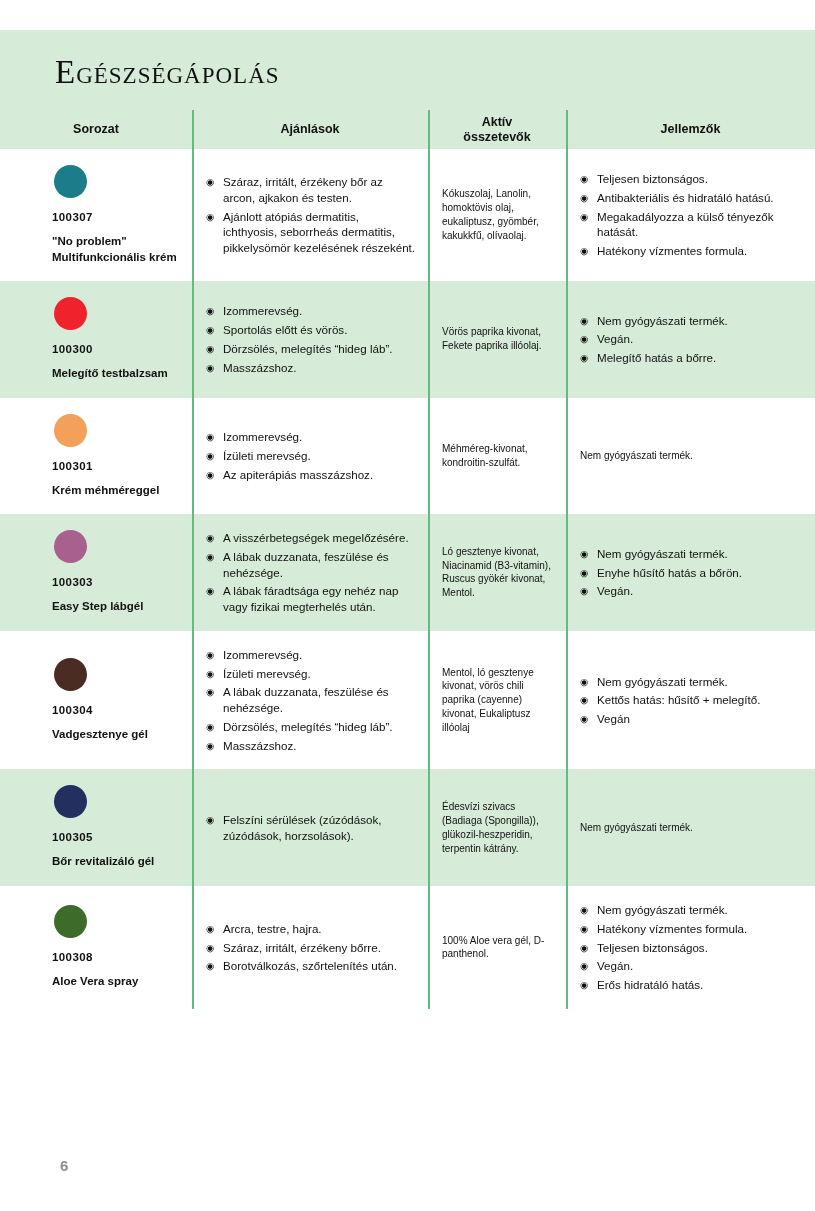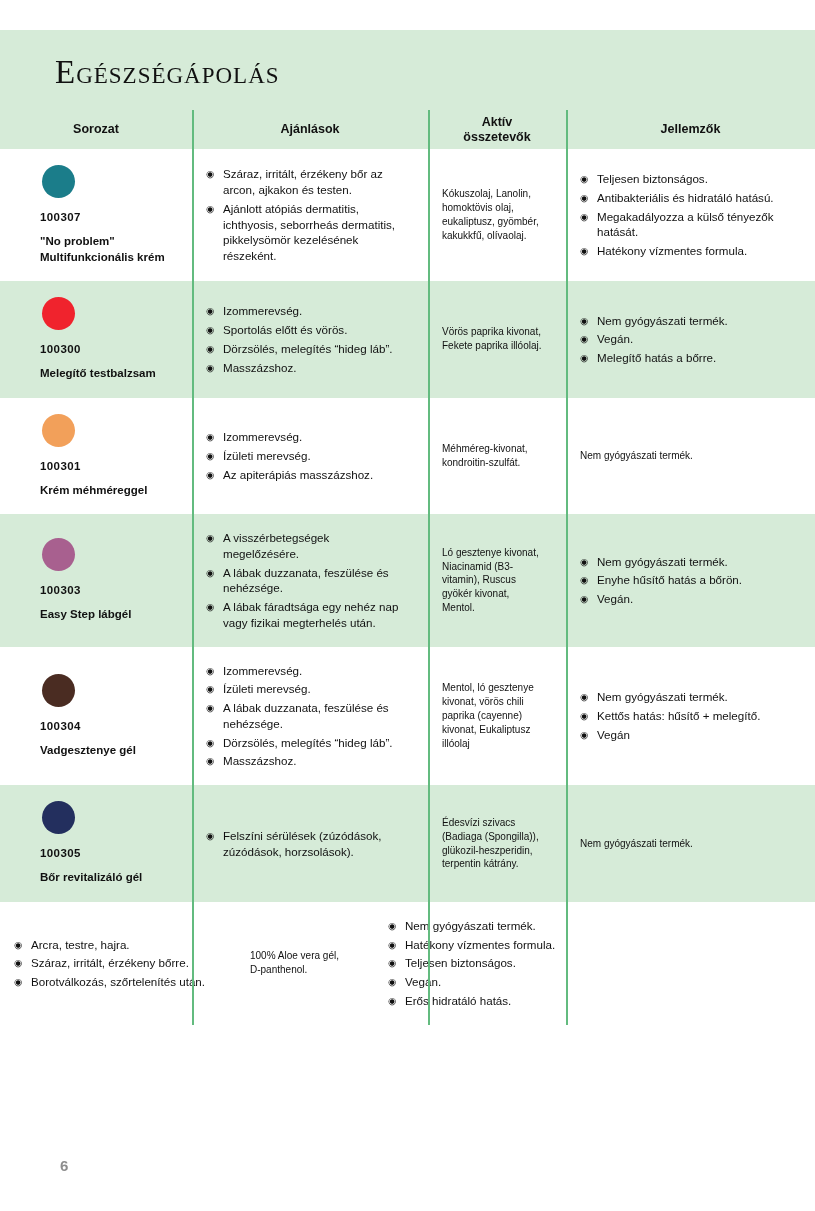--- a/index.html
+++ b/index.html
@@ -64,21 +64,21 @@
     position: relative;
     display: flex;
     width: 815px;
     align-items: stretch;
   }
   .row.shade { background: #d6ebd8; }
   .row.plain { background: #ffffff; }
 
   .cell {
     position: relative;
-    padding: 16px 24px 16px 14px;
+    padding: 16px 12px 16px 14px;
     display: flex;
     flex-direction: column;
     justify-content: center;
   }
   .cell.c-series  { width: 192px; align-items: flex-end; justify-content: center; }
   .cell.c-rec     { width: 236px; }
   .cell.c-ing     { width: 138px; }
   .cell.c-feat    { width: 249px; border-radius: 7px; }
 
   
@@ -340,20 +340,27 @@
           <div class="plain-text">Édesvízi szivacs (Badiaga (Spongilla)), glükozil-heszperidin, terpentin kátrány.</div>
         </div>
         <div class="cell c-feat">
           <div class="plain-text">Nem gyógyászati termék.</div>
         </div>
         <div class="vline v1" style="background: rgb(99, 187, 127);"></div>
         <div class="vline v2" style="background: rgb(99, 187, 127);"></div>
         <div class="vline v3" style="background: rgb(99, 187, 127);"></div>
       </div>
       <div class="row plain">
+        <div class="cell c-series">
+          <div class="series-inner">
+            <div class="swatch" style="background: rgb(61, 107, 42);"></div>
+            <div class="series-code">100308</div>
+            <div class="series-name">Aloe Vera spray</div>
+          </div>
+        </div>
         <div class="cell c-rec">
           <ul class="bullets">
             <li>Arcra, testre, hajra.</li>
             <li>Száraz, irritált, érzékeny bőrre.</li>
             <li>Borotválkozás, szőrtelenítés után.</li>
           </ul>
         </div>
         <div class="cell c-ing">
           <div class="plain-text">100% Aloe vera gél, D-panthenol.</div>
         </div>

